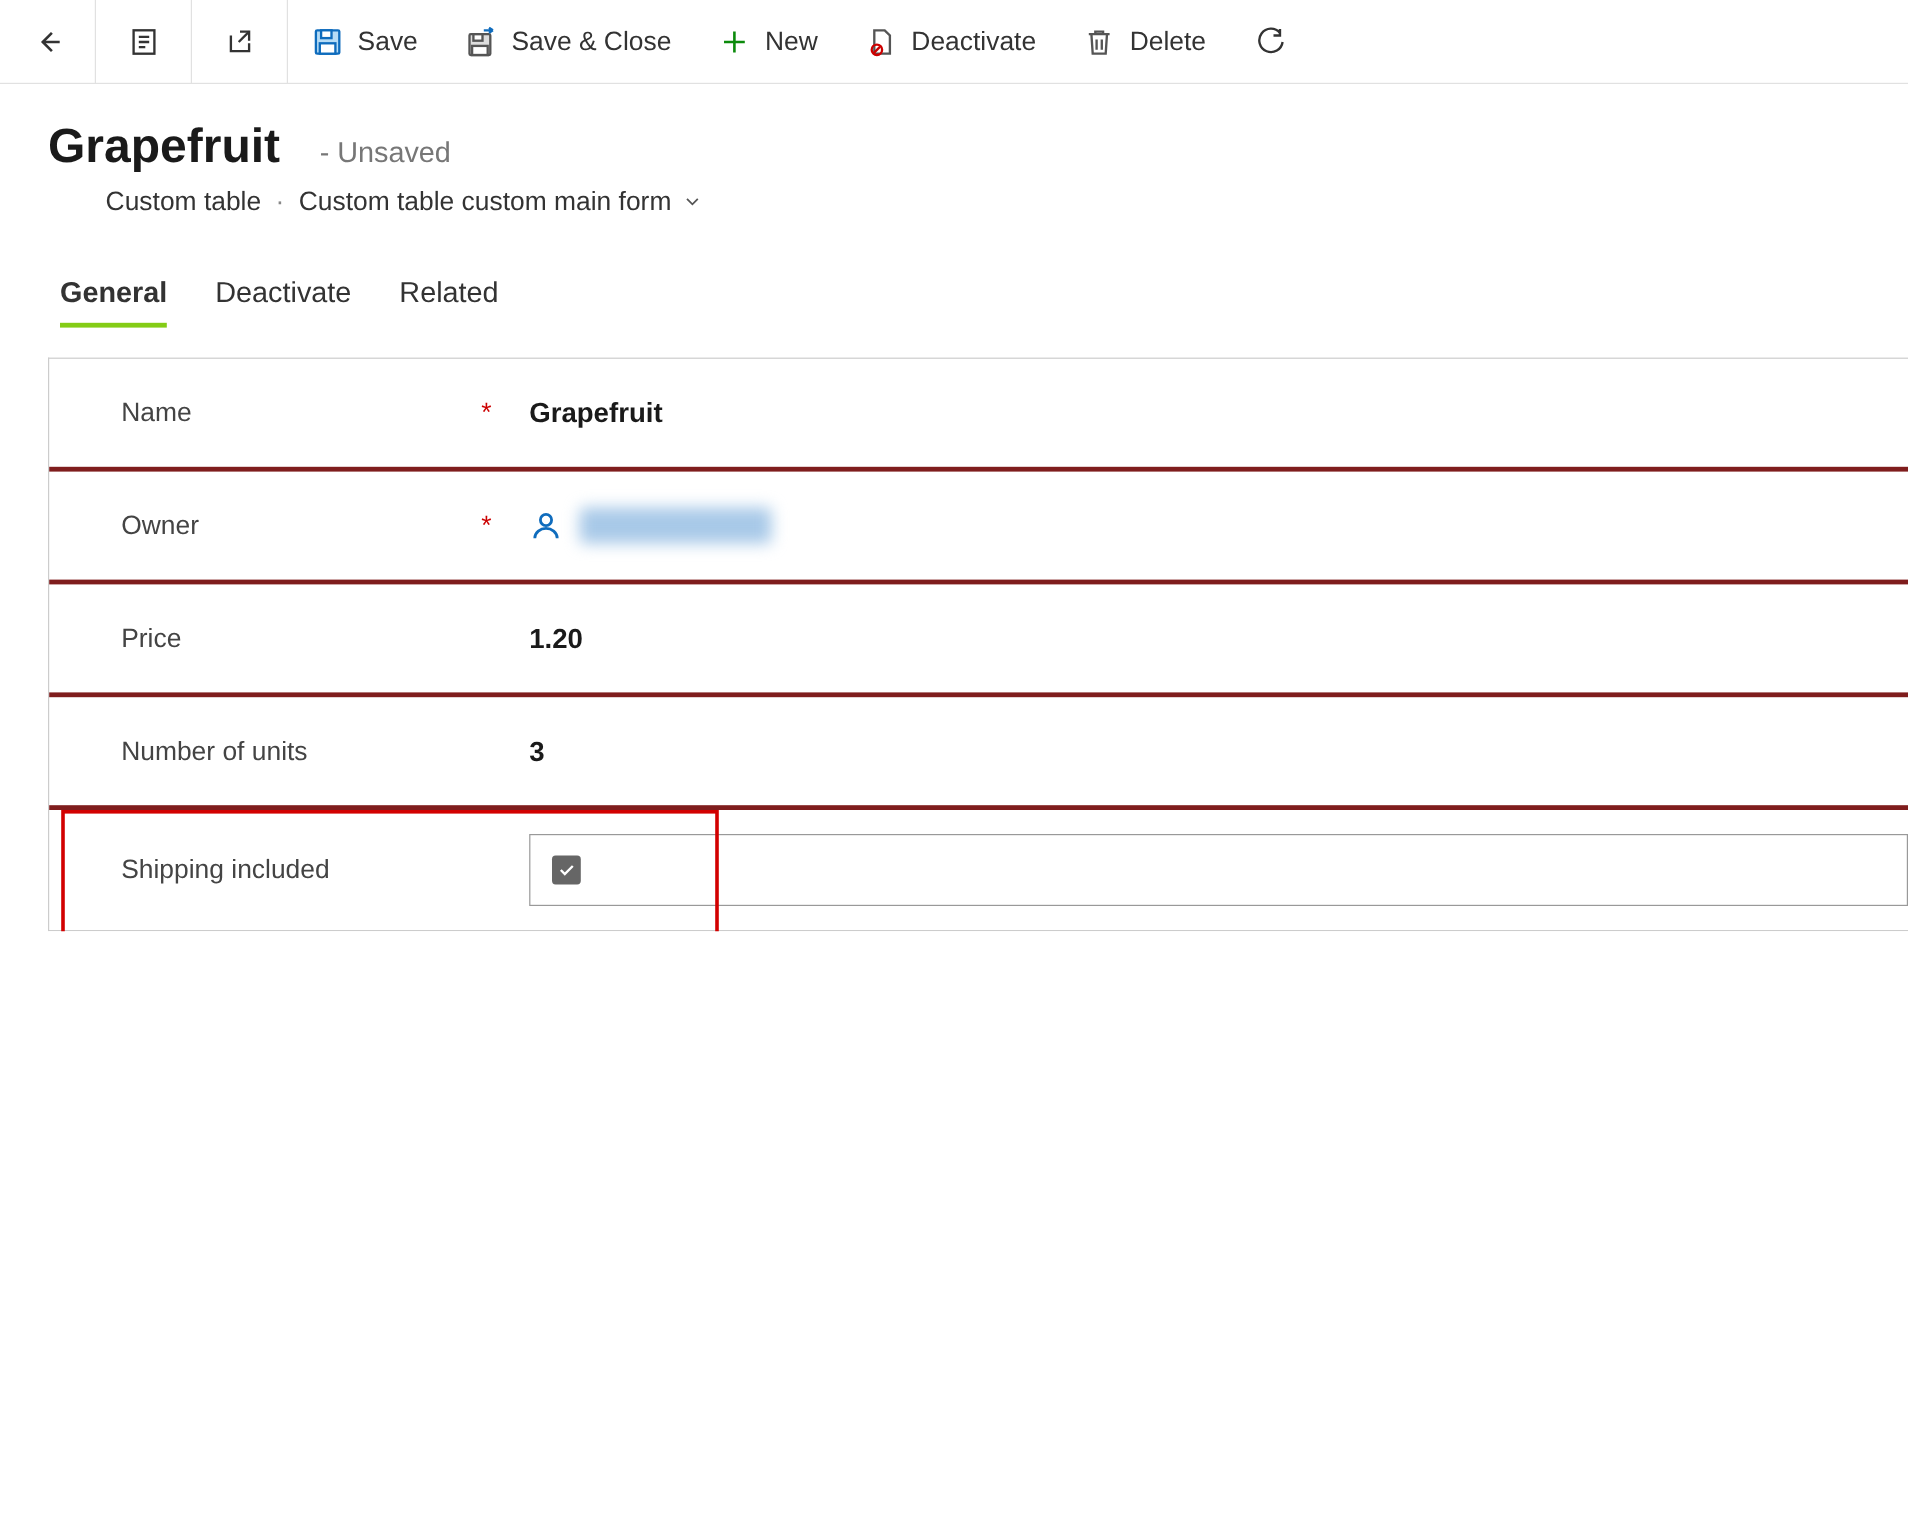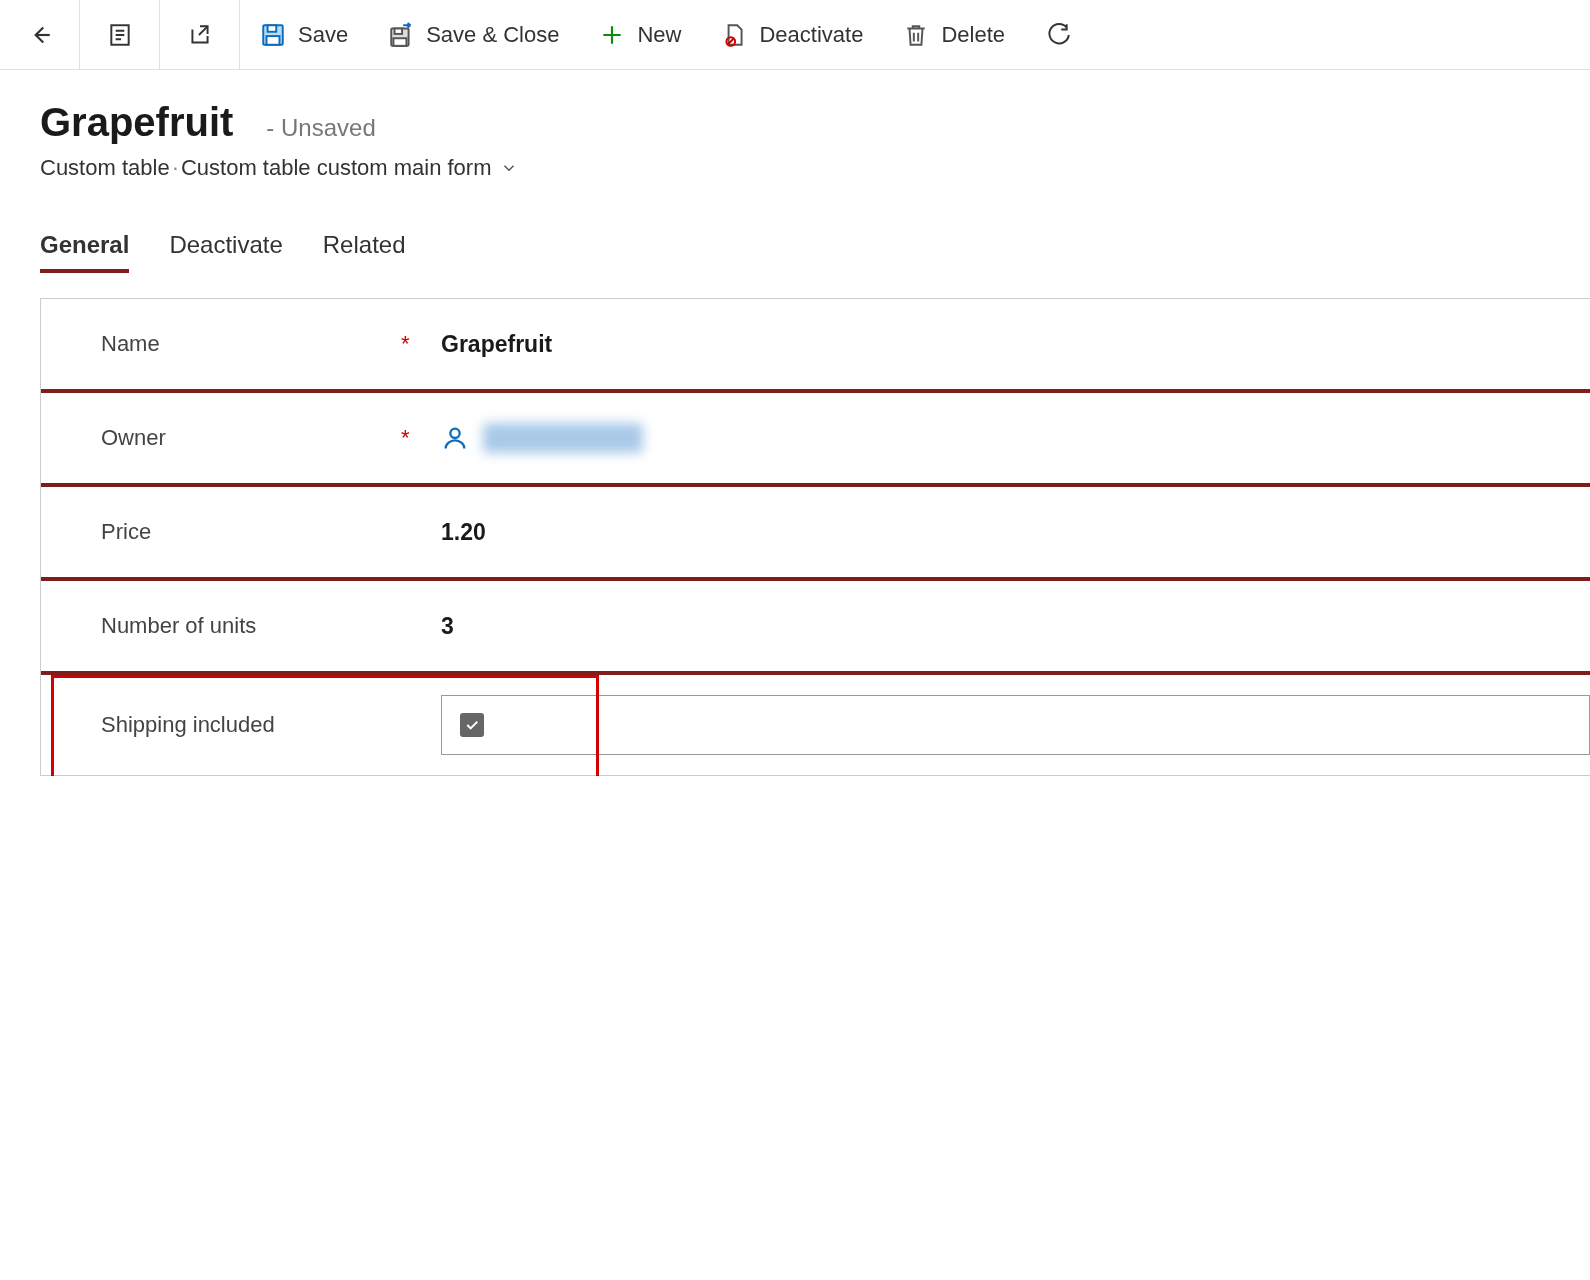--- a/index.html
+++ b/index.html
@@ -49,24 +49,25 @@
       color: #1a1a1a;
     }
     .record-status {
       font-size: 24px;
       color: #777;
       margin-left: 21px;
     }
     .subtitle-row {
       display: flex;
       align-items: flex-start;
-      gap: 2px;
+      gap: 12px;
       margin-top: 10px;
       font-size: 22px;
       color: #333;
+      margin-left: 48px;
     }
     .dot-sep { color: #888; }
     .form-selector {
       display: flex;
       align-items: center;
       gap: 8px;
       cursor: pointer;
     }
     .tabs {
       display: flex;
@@ -74,21 +75,22 @@
       padding: 40px 40px 0 40px;
       font-size: 24px;
     }
     .tab {
       padding-bottom: 10px;
       cursor: pointer;
       color: #333;
     }
     .tab.active {
       font-weight: 600;
-      border-bottom: 4px solid #7f1d1d;
+      border-bottom: 4px solid #84cc16;
+      margin-left: 10px;
     }
     .form-panel {
       margin: 25px 0 0 40px;
       border: 1px solid #ccc;
       border-right: none;
       padding: 0;
     }
     .field-row {
       display: flex;
       align-items: center;

